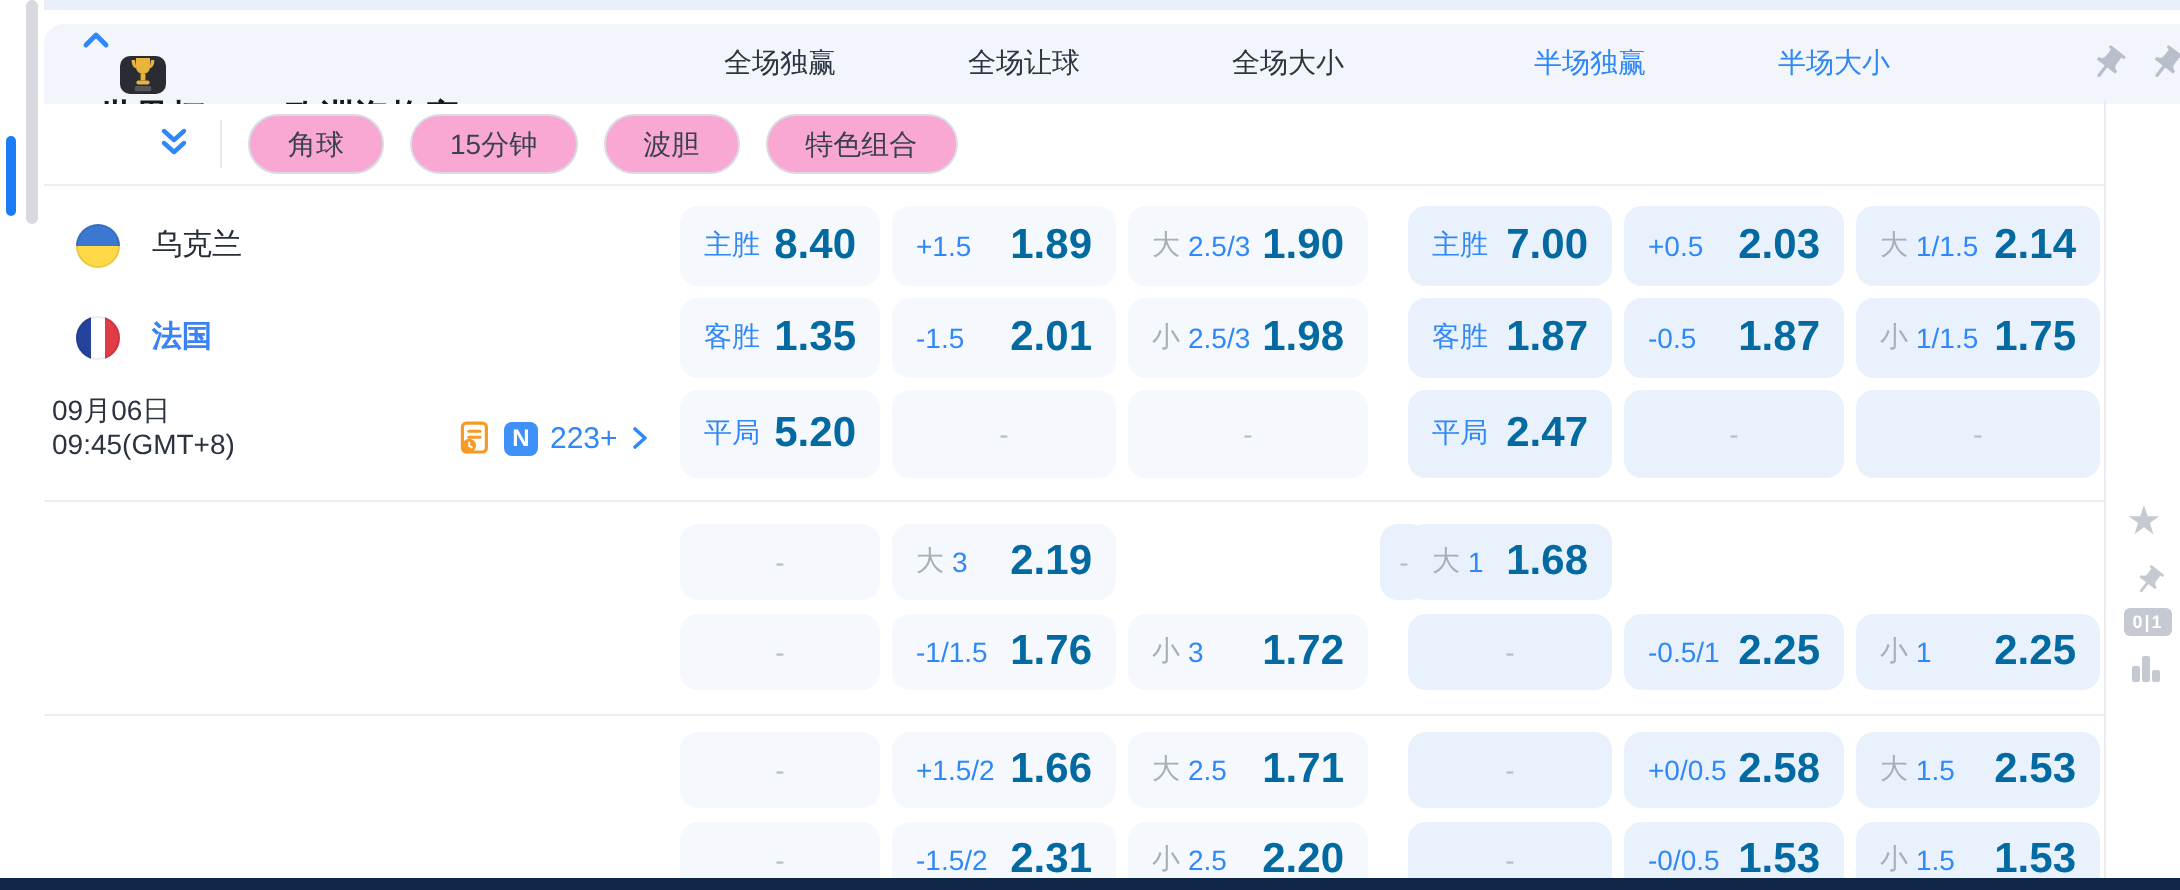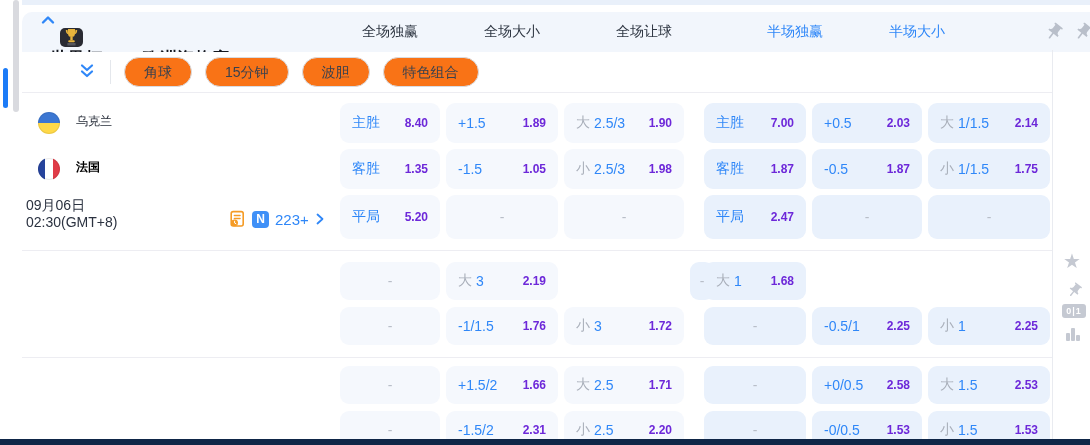--- a/index.html
+++ b/index.html
@@ -25,42 +25,42 @@
   .mcol{text-align:center;font-size:14px;color:#2e3642;cursor:pointer;}
   .mcol.active{color:#2f87f8;}
   .pins{position:absolute;left:1022px;top:10px;display:flex;gap:9px;}
   .pin-ic{width:20px;height:20px;fill:#b9bfca;transform:rotate(38deg);}
   
   .filter-row{position:absolute;left:22px;top:52px;width:1030px;height:40px;background:#fff;
     border-bottom:1px solid #ededf2;display:flex;align-items:center;}
   .expand-btn{margin-left:56px;width:20px;height:20px;cursor:pointer;}
   .filter-vr{width:1px;height:24px;background:#e4e7ec;margin-left:12px;}
   .pill{margin-left:13px;height:30px;line-height:28px;padding:0 19px;border:1px solid #d8dce2;border-radius:16px;
-    font-size:14px;color:#39414e;background:#f97316;cursor:pointer;box-sizing:border-box;}
+    font-size:14px;color:#39414e;background:#f9a8d4;cursor:pointer;box-sizing:border-box;}
   
   .block{position:absolute;left:22px;width:1030px;}
   .block.b1{top:92px;height:158px;border-bottom:1px solid #ededf2;}
   .block.b2{top:250px;height:107px;border-bottom:1px solid #ededf2;}
   .block.b3{top:357px;height:95px;}
   .orow{position:absolute;left:318px;width:710px;display:grid;
     grid-template-columns:100px 112px 120px 8px 102px 110px 122px;column-gap:6px;}
   .cell{display:flex;align-items:center;border-radius:9px;padding:0 12px;box-sizing:border-box;cursor:pointer;}
   .cell.f{background:#f5f8fd;}
   .cell.h{background:#e9f1fc;}
   .lb{font-size:14px;color:#2f87f8;white-space:nowrap;}
   .lg{font-size:14px;color:#a9afba;margin-right:4px;}
-  .ov{margin-left:auto;font-size:12px;font-weight:700;color:#6d28d9;white-space:nowrap;}
+  .ov{margin-left:auto;font-size:21px;font-weight:700;color:#0369a1;white-space:nowrap;}
   .cell.dash{justify-content:center;cursor:default;}
   .dsh{font-size:14px;color:#b8bec8;}
   
   .flag{position:absolute;width:22px;height:22px;border-radius:50%;box-shadow:inset 0 0 0 1px rgba(0,0,0,.08);}
   .flag.ua{background:linear-gradient(#3c77d2 50%,#ffd948 50%);}
   .flag.fr{background:linear-gradient(90deg,#26439c 33%,#fff 33% 66%,#e03b47 66%);}
-  .team{position:absolute;font-size:12px;color:#262c38;}
-  .team.away{color:#000000;font-weight:700;}
+  .team{position:absolute;font-size:15px;color:#262c38;}
+  .team.away{color:#3b82f6;font-weight:700;}
   .mdate{position:absolute;left:4px;top:105px;width:128px;text-align:left;font-size:14px;line-height:17px;color:#2b3240;}
   .more-cluster{position:absolute;left:206px;top:118px;display:flex;align-items:center;gap:6px;cursor:pointer;}
   .nbadge{width:17px;height:17px;background:#3f90f7;border-radius:4px;color:#fff;font-size:12px;font-weight:700;
     display:flex;align-items:center;justify-content:center;}
   .more-count{font-size:15px;color:#2f87f8;}
   
   .v-divider{position:absolute;left:1052px;top:50px;width:1px;height:395px;background:#e9ebf0;}
   .rail-ic{position:absolute;color:#c5c9d2;cursor:pointer;}
   .star-g{font-size:20px;line-height:20px;}
   .corner-badge{width:24px;height:14px;background:#c5c9d2;border-radius:3px;color:#fff;font-size:9px;font-weight:700;
@@ -92,22 +92,22 @@
           <path d="M3.5 2H1.8c0 2.6 1 3.8 2.4 4.2zM11.5 2h1.7c0 2.6-1 3.8-2.4 4.2z" fill="#e8b43c"></path>
           <rect x="6.3" y="9" width="2.4" height="3.2" fill="#e8b43c"></rect>
           <rect x="4.2" y="12.2" width="6.6" height="2" rx="1" fill="#e8b43c"></rect>
           <rect x="3.4" y="15" width="8.2" height="2.6" rx="0.6" fill="#55565e"></rect>
         </svg>
     </div>
     <div class="league-title">世界杯2026欧洲资格赛</div>
   </div>
   <div class="market-cols">
     <div class="mcol">全场独赢</div>
+    <div class="mcol">全场让球</div>
     <div class="mcol">全场大小</div>
-    <div class="mcol">全场让球</div>
     <div></div>
     <div class="mcol active">半场独赢</div>
     <div class="mcol active">半场大小</div>
   </div>
   <div class="pins">
     <svg class="pin-ic" viewBox="0 0 24 24">
         <path d="M16 9V4h1c.55 0 1-.45 1-1s-.45-1-1-1H7c-.55 0-1 .45-1 1s.45 1 1 1h1v5c0 1.66-1.34 3-3 3v2h5.97v7l1 1 1-1v-7H19v-2c-1.66 0-3-1.34-3-3z"></path>
       </svg>
     <svg class="pin-ic" viewBox="0 0 24 24">
         <path d="M16 9V4h1c.55 0 1-.45 1-1s-.45-1-1-1H7c-.55 0-1 .45-1 1s.45 1 1 1h1v5c0 1.66-1.34 3-3 3v2h5.97v7l1 1 1-1v-7H19v-2c-1.66 0-3-1.34-3-3z"></path>
@@ -129,21 +129,21 @@
   <div class="pill">特色组合</div>
 </div>
 
 <div class="block b1">
   <div class="flag ua" style="left:16px;top:20px;"></div>
   <div class="team home" style="left:54px;top:21px;">乌克兰</div>
   <div class="flag fr" style="left:16px;top:66px;"></div>
   <div class="team away" style="left:54px;top:67px;">法国</div>
   <div class="mdate">
     <div>09月06日</div>
-    <div>02:30(GMT+8)</div>
+    <div>09:45(GMT+8)</div>
   </div>
   <div class="more-cluster">
     <svg width="18" height="18" viewBox="0 0 18 18">
         <rect x="3.2" y="1.6" width="12" height="14.4" rx="2" fill="none" stroke="#f59b25" stroke-width="1.6"></rect>
         <line x1="6.4" y1="5.6" x2="12" y2="5.6" stroke="#f59b25" stroke-width="1.5" stroke-linecap="round"></line>
         <line x1="6.4" y1="8.6" x2="12" y2="8.6" stroke="#f59b25" stroke-width="1.5" stroke-linecap="round"></line>
         <circle cx="6.6" cy="12.8" r="3.4" fill="#f59b25"></circle>
         <path d="M6.6 11.2v1.8l1.3.7" stroke="#fff" stroke-width="1" fill="none" stroke-linecap="round"></path>
       </svg>
     <div class="nbadge">N</div>
@@ -183,21 +183,21 @@
       </div>
   </div>
 
   <div class="orow" style="top:57px;height:40px;">
     <div class="cell f">
         <span class="lb">客胜</span>
         <span class="ov">1.35</span>
       </div>
     <div class="cell f">
         <span class="lb">-1.5</span>
-        <span class="ov">1.05</span>
+        <span class="ov">2.01</span>
       </div>
     <div class="cell f">
         <span class="lg">小</span>
         <span class="lb">2.5/3</span>
         <span class="ov">1.98</span>
       </div>
     <div></div>
     <div class="cell h">
         <span class="lb">客胜</span>
         <span class="ov">1.87</span>

